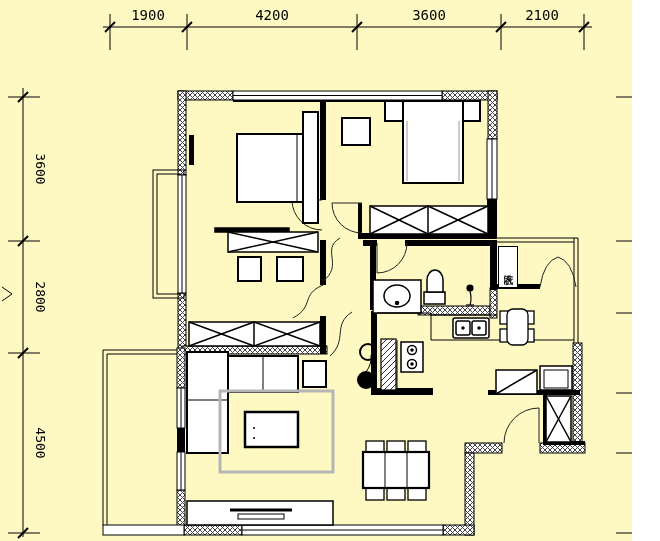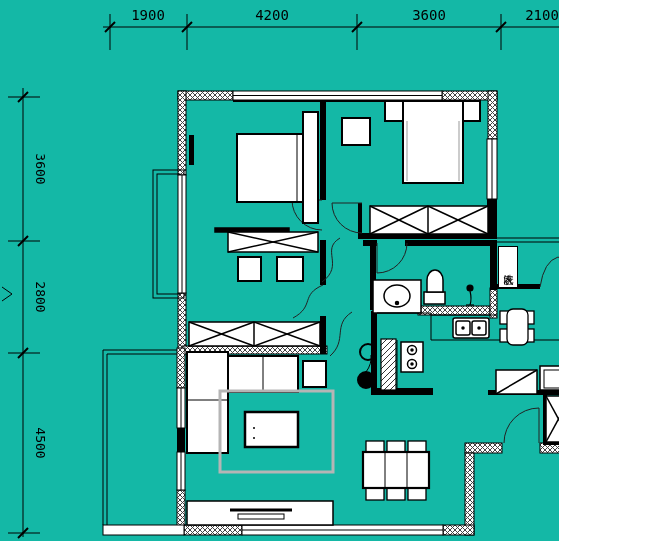--- a/index.html
+++ b/index.html
@@ -1,16 +1,16 @@
 <!DOCTYPE html>
 <html><head>
 <meta charset="utf-8">
 <style>
   html,body{margin:0;padding:0;background:#fff;}
-  #stage{position:relative;width:559px;height:541px;background:#14b8a6;overflow:hidden;
+  #stage{position:relative;width:632px;height:541px;background:#fef9c3;overflow:hidden;
          font-family:"DejaVu Sans Mono","Liberation Mono",monospace;}
   svg{position:absolute;left:0;top:0;}
   .dimtext{font-size:14px;fill:#000;font-family:"DejaVu Sans Mono","Liberation Mono",monospace;}
   .dimside{font-size:13px;}
   #laundry-label{position:absolute;left:498px;top:246px;width:18px;height:40px;
       border:1px solid #000;writing-mode:vertical-rl;text-orientation:upright;
       font-size:10px;line-height:18px;letter-spacing:1px;color:#000;text-align:center;
       font-family:"DejaVu Sans","Liberation Sans",sans-serif;background:#fff;}
 </style>
 </head>

